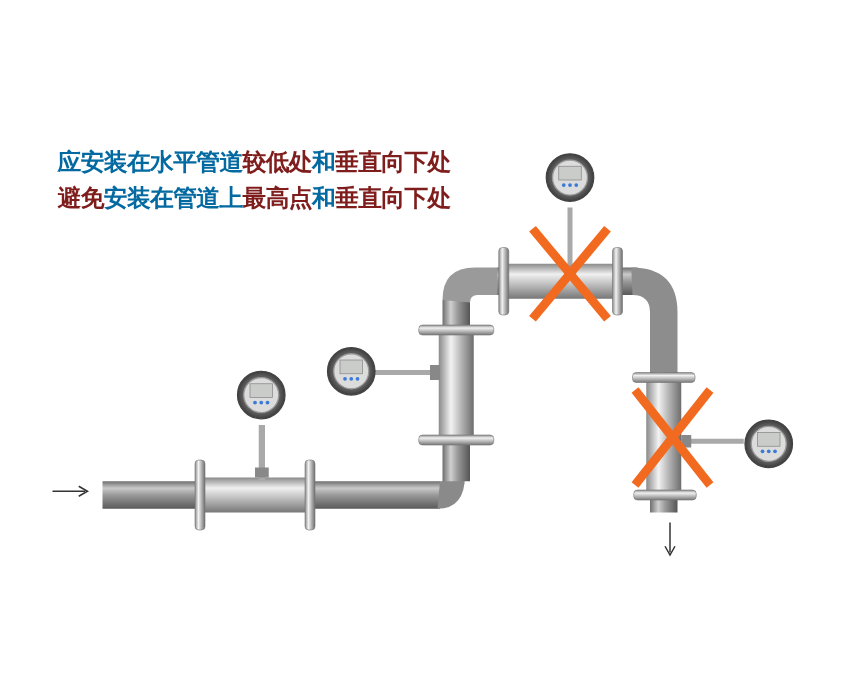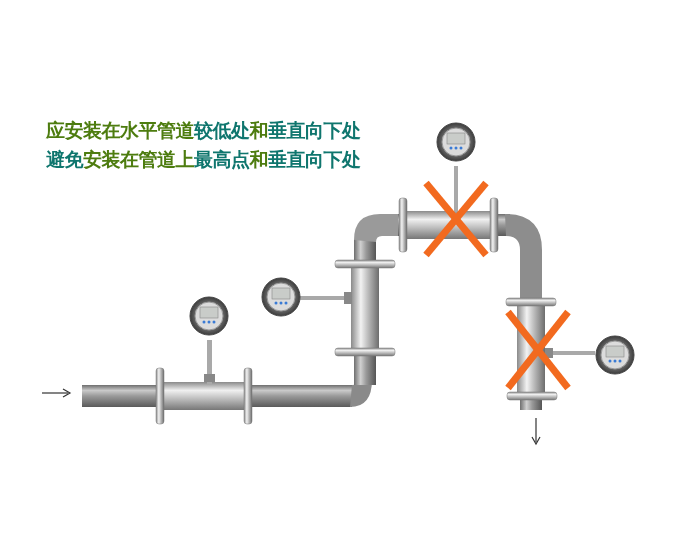--- a/index.html
+++ b/index.html
@@ -1,19 +1,19 @@
 <!DOCTYPE html>
 <html><head>
 <meta charset="utf-8">
 <style>
   html, body { margin:0; padding:0; background:#ffffff; }
   body { width:686px; height:559px; position:relative; overflow:hidden; font-family:"DejaVu Sans", sans-serif; }
   .caption { position:absolute; left:46px; font-size:19px; font-weight:bold; letter-spacing:-0.5px; white-space:nowrap; line-height:22px; }
-  .caption .dark { color:#4d7c0f;margin-top:40px; }
-  .caption .red { color:#0f766e; }
+  .caption .dark { color:#0369a1;margin-top:40px; }
+  .caption .red { color:#7f1d1d; }
   #line1 { top:119px; }
   #line2 { top:148px;text-align:center; }
   svg.diagram { position:absolute; left:0; top:0; }
 </style>
 </head>
 <body>
 
 <div class="caption" id="line1">
   <span class="dark">应安装在水平管道</span><span class="red">较低处</span><span class="dark">和</span><span class="red">垂直向下处</span>
 </div>

